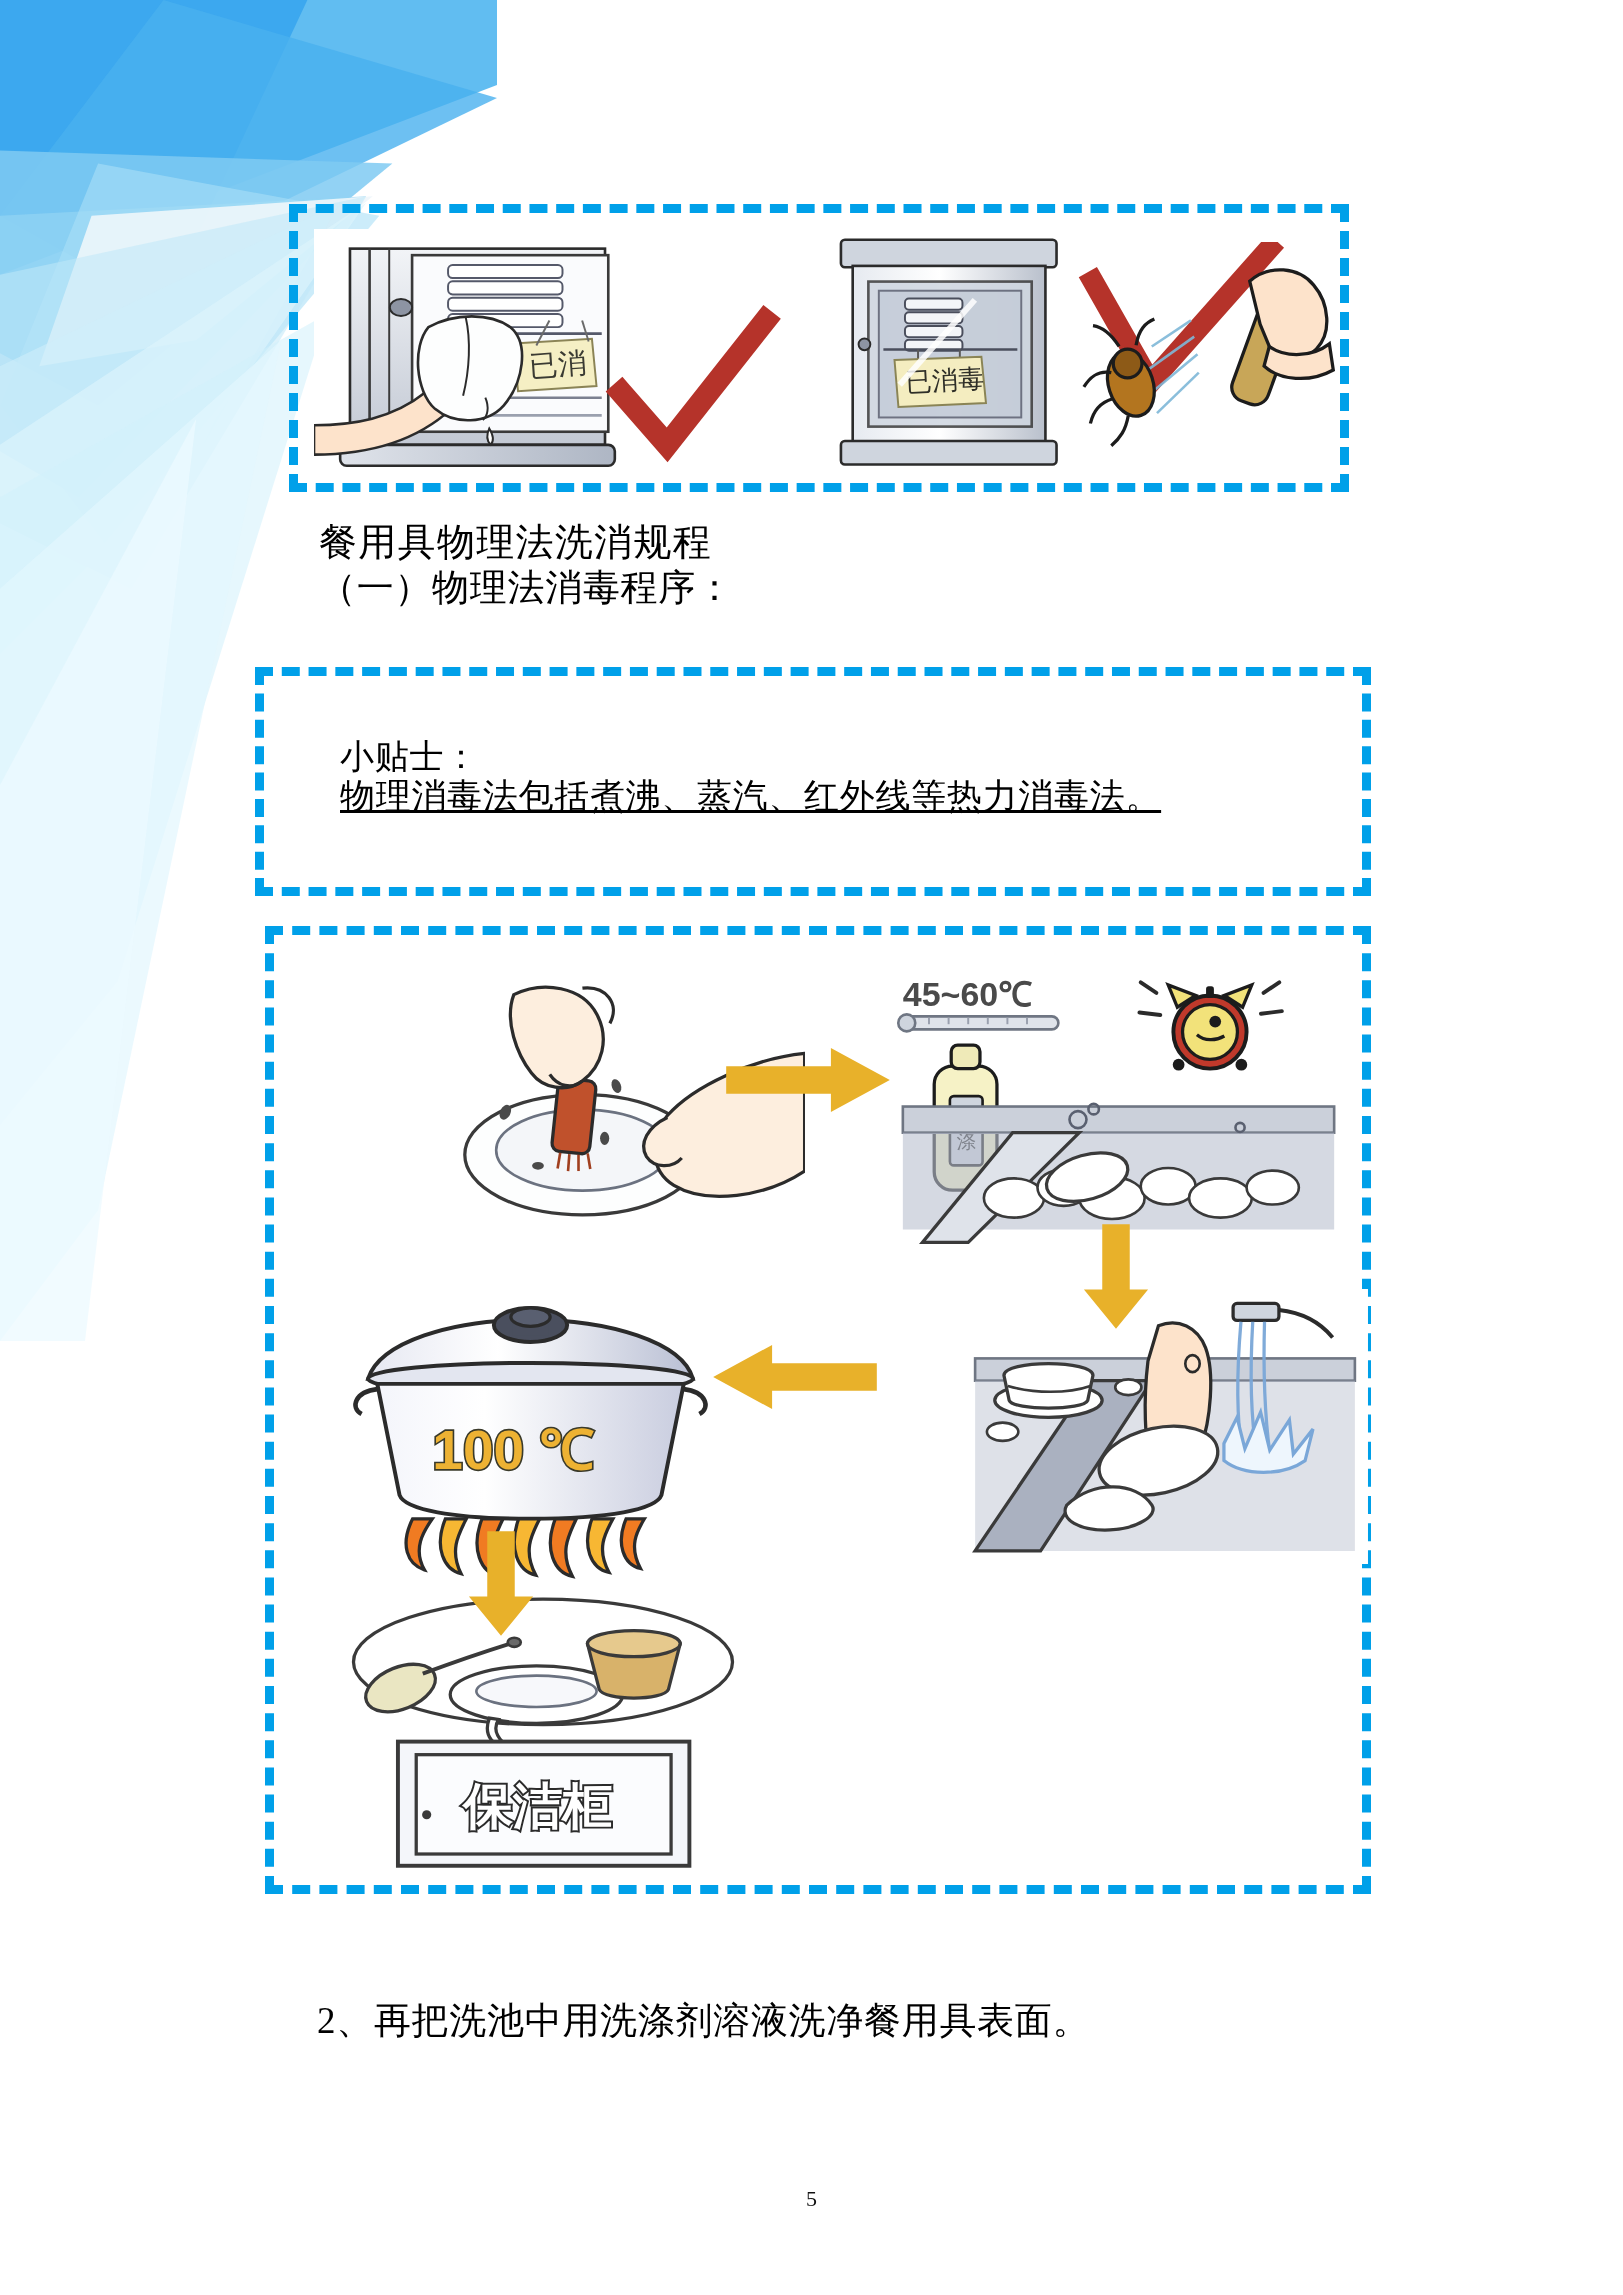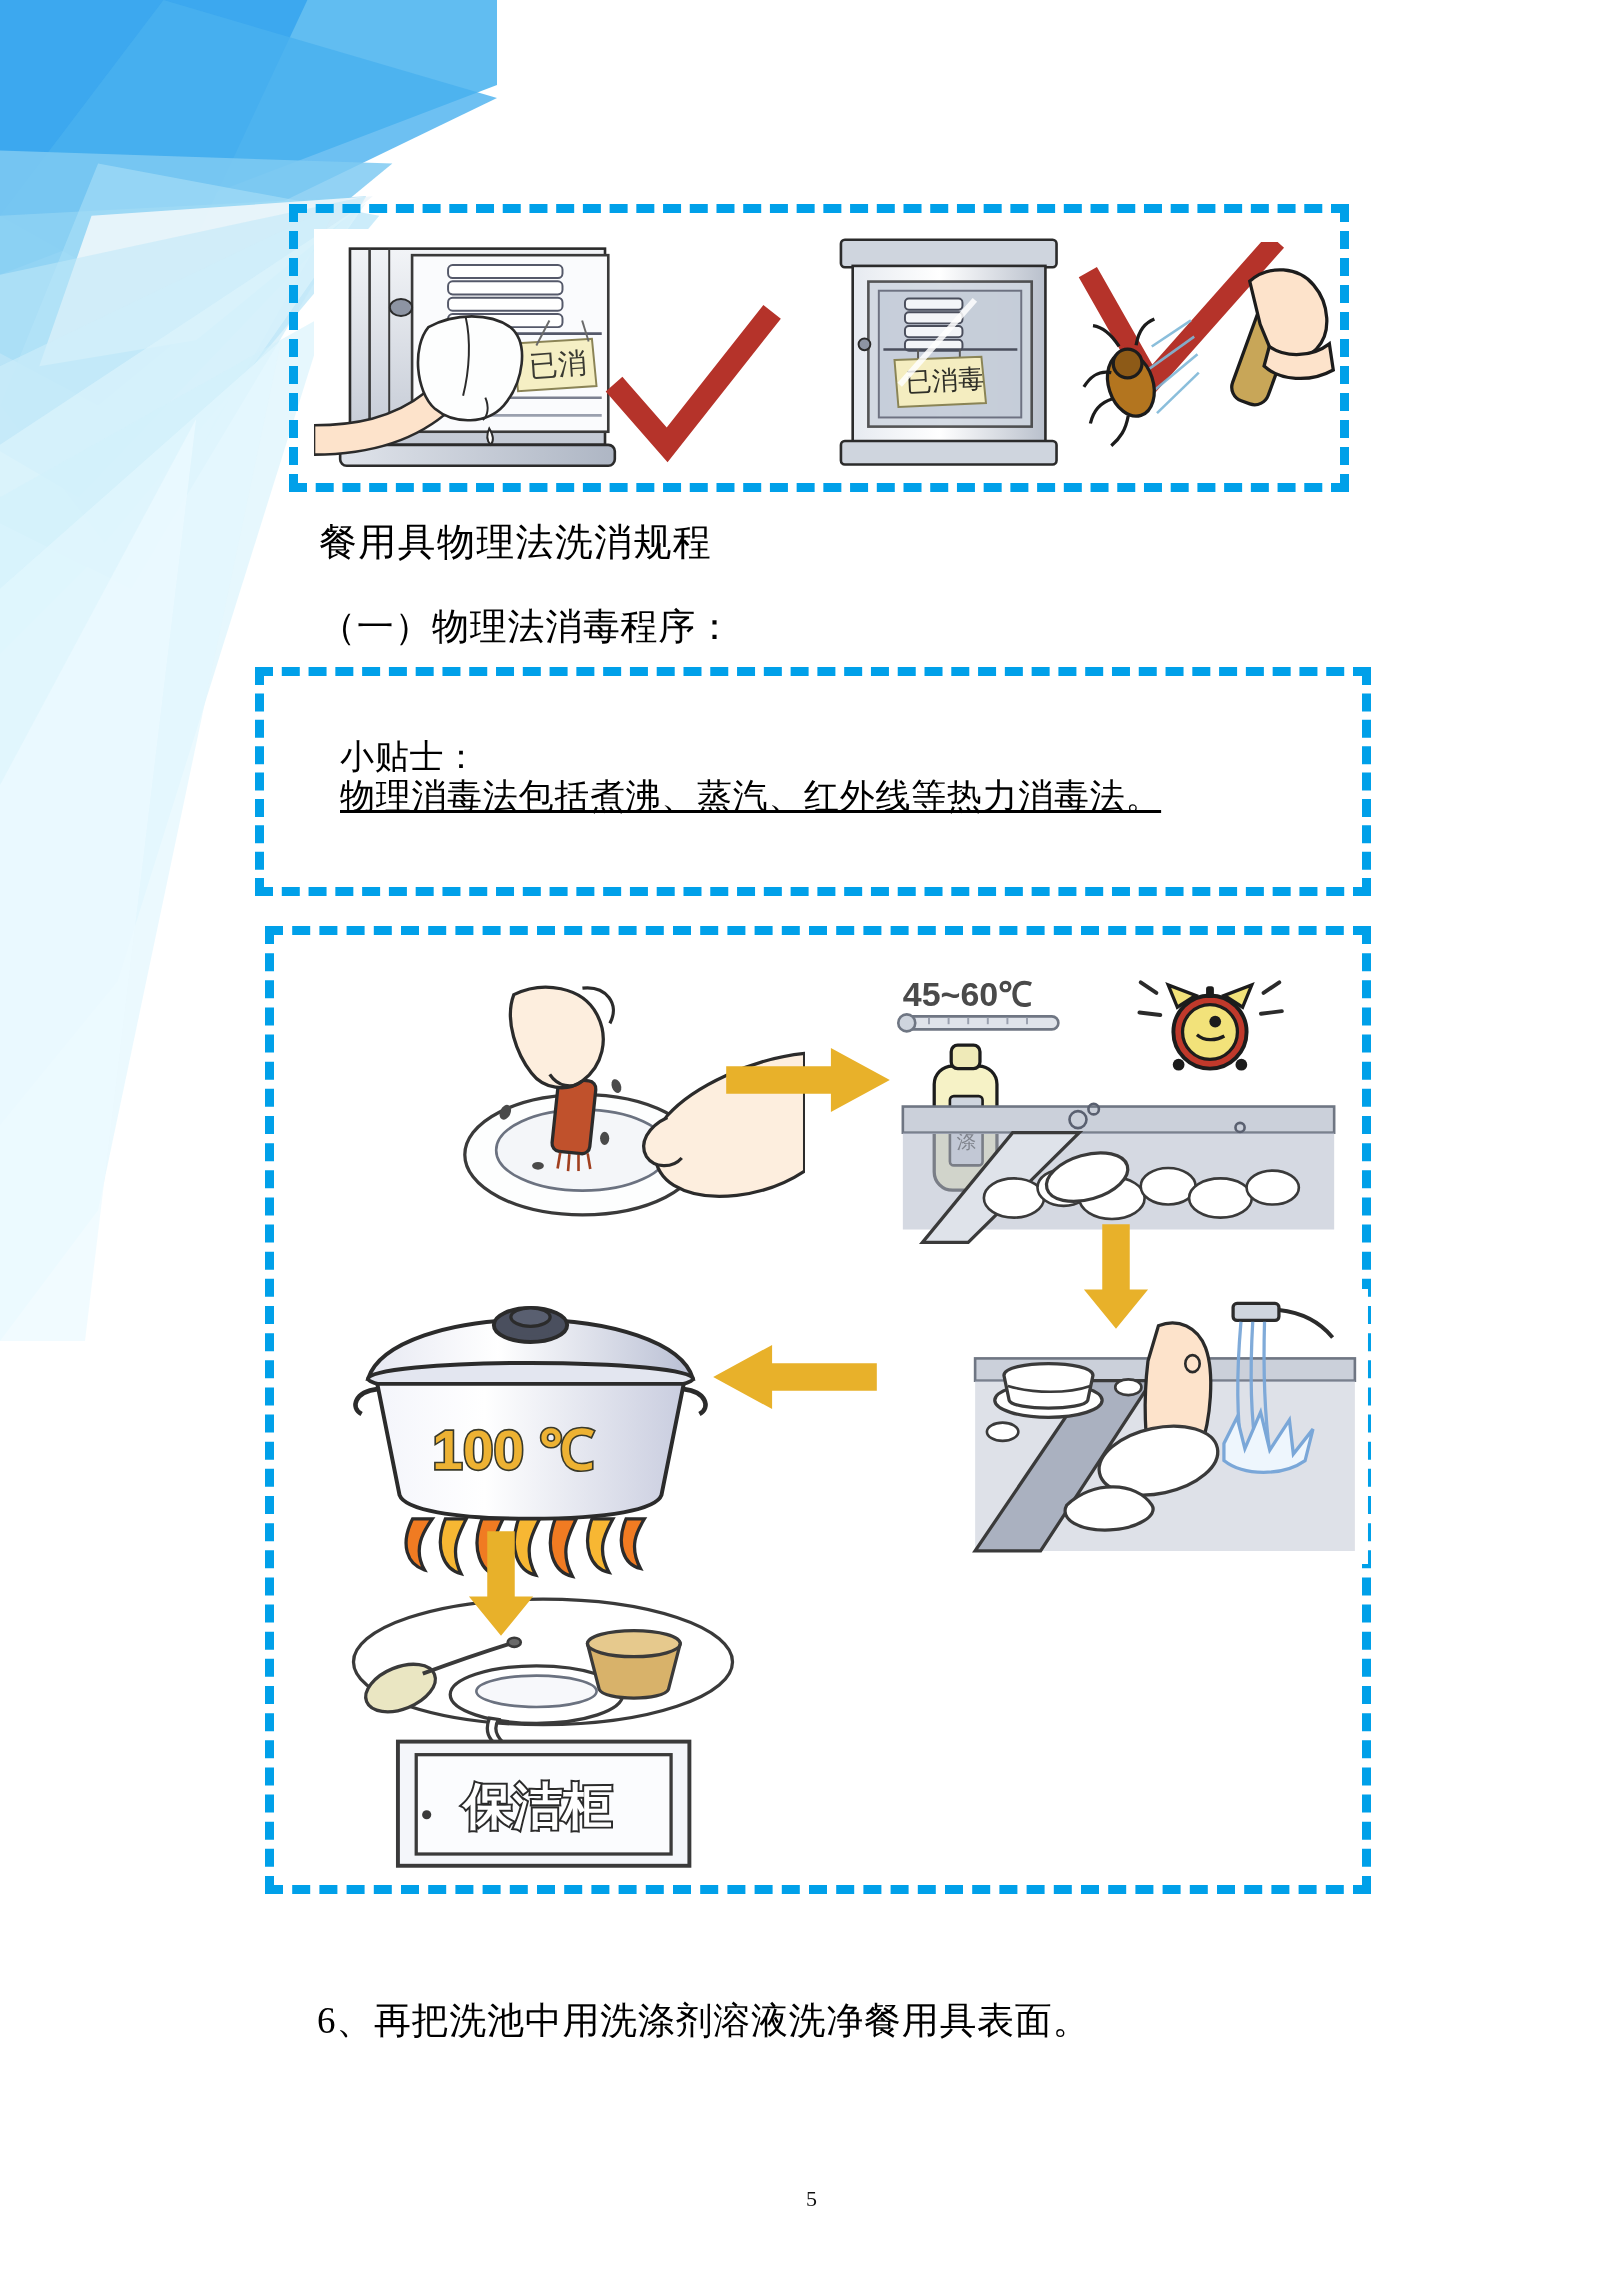--- a/index.html
+++ b/index.html
@@ -27,21 +27,21 @@
   #box-top      {left:289px; top:204px;  width:1060px; height:288px;}
   #box-tips     {left:255px; top:667px; width:1116px; height:229px;}
   #box-flow     {left:265px; top:926px; width:1106px; height:968px;}
 
   
   .txt{position:absolute;color:#000;white-space:nowrap;}
   #page-title{
     left:319px;top:517px;font-size:38px;font-weight:normal;letter-spacing:1.3px;
   }
   #subtitle{
-    left:319px;top:602px;font-size:37px;letter-spacing:0.7px;
+    left:319px;top:563px;font-size:37px;letter-spacing:0.7px;
   }
   #tips-label{
     left:340px;top:734px;font-size:34px;letter-spacing:0.7px;
   }
   #tips-body{
     left:340px;top:773px;font-size:35px;letter-spacing:0.7px;text-decoration:underline;
   }
   #step-1{left:317px;top:1917px;font-size:37px;letter-spacing:0.7px;}
   #step-2{left:317px;top:1996px;font-size:37px;letter-spacing:0.7px;}
   #page-number{
@@ -459,18 +459,18 @@
     <svg viewBox="0 0 250 110">
       <polygon points="250,34 90,34 90,6 0,55 90,104 90,76 250,76" fill="#e8b12a"></polygon>
     </svg>
   </div>
   <div id="arrow-d2" class="arrow">
     <svg viewBox="0 0 110 160">
       <polygon points="34,0 76,0 76,100 104,100 55,160 6,100 34,100" fill="#e8b12a"></polygon>
     </svg>
   </div>
 
-  <div id="step-2" class="txt">6、再把洗池中用洗涤剂溶液洗净餐用具表面。</div>
+  <div id="step-2" class="txt">2、再把洗池中用洗涤剂溶液洗净餐用具表面。</div>
 
   <div id="page-number" class="txt">5</div>
 
 </div>
 
 
 </body></html>

